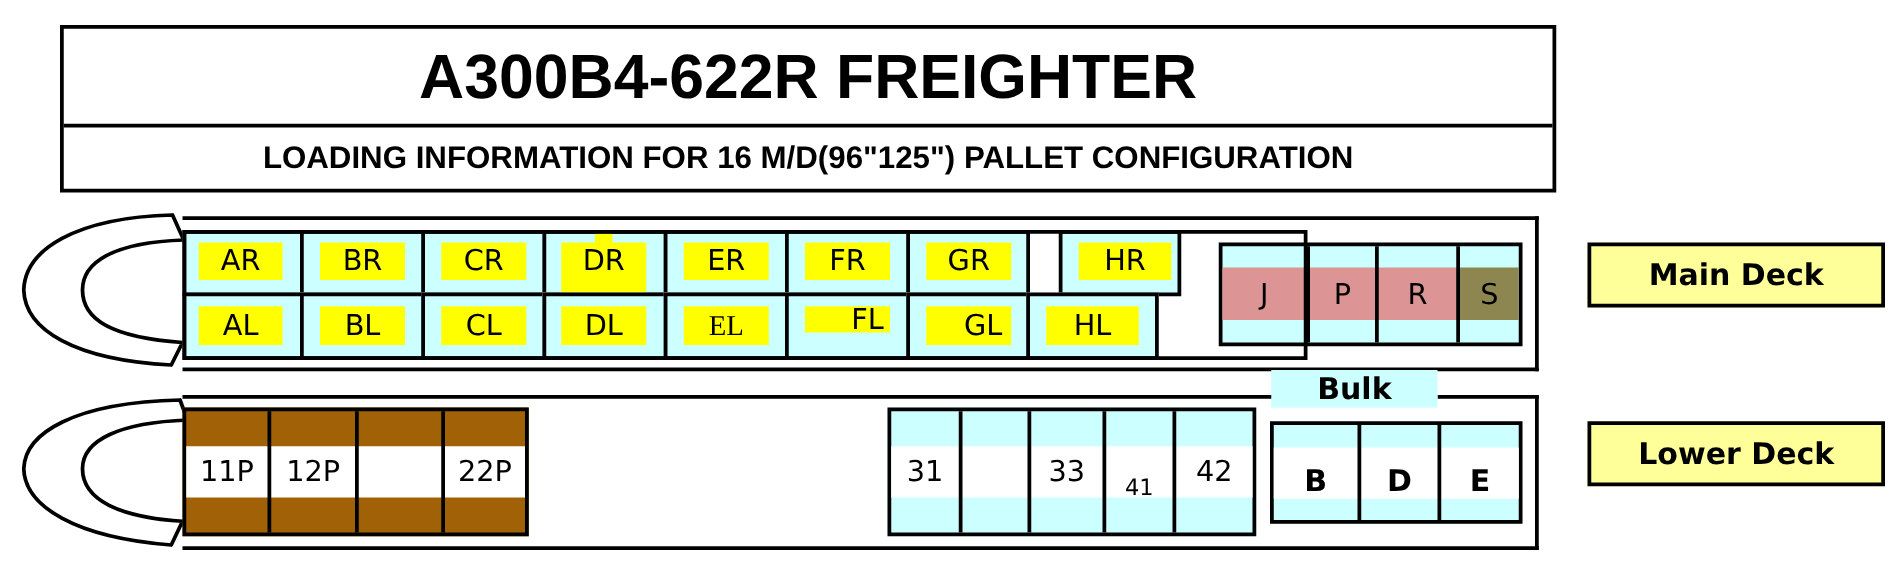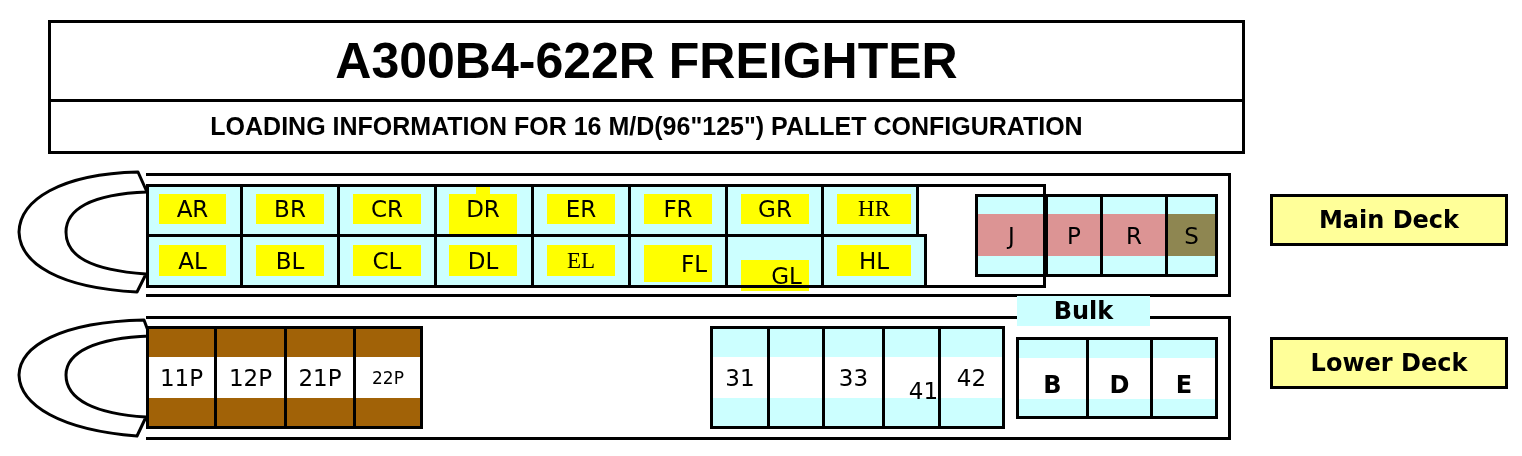--- a/index.html
+++ b/index.html
@@ -55,44 +55,44 @@
   </div>
   <div class="abs cell" style="left:531px;top:184px;width:100px;height:53px;">
     <div class="abs ylabel" style="left:13px;top:7px;width:68px;height:30px;">ER</div>
   </div>
   <div class="abs cell" style="left:628px;top:184px;width:100px;height:53px;">
     <div class="abs ylabel" style="left:13px;top:7px;width:68px;height:30px;">FR</div>
   </div>
   <div class="abs cell" style="left:725px;top:184px;width:99px;height:53px;">
     <div class="abs ylabel" style="left:13px;top:7px;width:68px;height:30px;">GR</div>
   </div>
-  <div class="abs cell" style="left:821px;top:184px;width:98px;height:53px;font-family:Liberation Serif, serif;">
+  <div class="abs cell" style="left:847px;top:184px;width:98px;height:53px;">
     <div class="abs ylabel" style="left:13px;top:7px;width:74px;height:30px;">HR</div>
   </div>
 
   <div class="abs cell" style="left:146px;top:234px;width:97px;height:54px;">
     <div class="abs ylabel" style="left:10px;top:8px;width:67px;height:31px;">AL</div>
   </div>
   <div class="abs cell" style="left:240px;top:234px;width:100px;height:54px;">
     <div class="abs ylabel" style="left:13px;top:8px;width:68px;height:31px;">BL</div>
   </div>
   <div class="abs cell" style="left:337px;top:234px;width:100px;height:54px;">
     <div class="abs ylabel" style="left:13px;top:8px;width:68px;height:31px;">CL</div>
   </div>
   <div class="abs cell" style="left:434px;top:234px;width:100px;height:54px;">
     <div class="abs ylabel" style="left:12px;top:8px;width:68px;height:31px;">DL</div>
   </div>
   <div class="abs cell" style="left:531px;top:234px;width:100px;height:54px;">
     <div class="abs ylabel" style="left:13px;top:8px;width:68px;height:31px;font-family:Liberation Serif, serif;">EL</div>
   </div>
   <div class="abs cell" style="left:628px;top:234px;width:100px;height:54px;">
-    <div class="abs ylabel" style="left:13px;top:8px;width:68px;height:37px;padding-left:32px;">FL</div>
+    <div class="abs ylabel" style="left:13px;top:8px;width:68px;height:21px;padding-left:32px;">FL</div>
   </div>
   <div class="abs cell" style="left:725px;top:234px;width:99px;height:54px;">
-    <div class="abs ylabel" style="left:13px;top:23px;width:68px;height:31px;padding-left:23px;">GL</div>
+    <div class="abs ylabel" style="left:13px;top:8px;width:68px;height:31px;padding-left:23px;">GL</div>
   </div>
   <div class="abs cell" style="left:821px;top:234px;width:106px;height:54px;">
     <div class="abs ylabel" style="left:13px;top:8px;width:74px;height:31px;">HL</div>
   </div>
 </div>
 
 <div class="abs" style="left:975px;top:194px;width:243px;height:83px;border:3px solid #000;background:#ccffff;">
   <div class="abs" style="left:0;top:17px;width:187px;height:42px;background:#dc9494;"></div>
   <div class="abs" style="left:187px;top:17px;width:50px;height:42px;background:#8e8651;"></div>
   <div class="abs" style="left:0;top:0;width:67px;height:77px;display:flex;align-items:center;justify-content:center;font-size:23px;">J</div>
@@ -112,33 +112,32 @@
 <div class="abs hline" style="left:1150px;top:316px;width:81px;"></div>
 <div class="abs vline" style="left:1228px;top:316px;height:124px;"></div>
 <div class="abs hline" style="left:146px;top:437px;width:1085px;"></div>
 
 <div class="abs" style="left:146px;top:326px;width:277px;height:103px;border:3px solid #000;background:#a16207;">
   <div class="abs" style="left:0;top:28px;width:100%;height:41px;background:#fff;"></div>
   <div class="abs" style="left:0;top:0;width:65px;height:97px;display:flex;align-items:center;justify-content:center;font-size:23px;">11P</div>
   <div class="abs vline" style="left:65px;top:0;height:97px;"></div>
   <div class="abs" style="left:68px;top:0;width:67px;height:97px;display:flex;align-items:center;justify-content:center;font-size:23px;">12P</div>
   <div class="abs vline" style="left:135px;top:0;height:97px;"></div>
-  <div class="abs" style="left:138px;top:0;width:66px;height:97px;display:flex;align-items:center;justify-content:center;font-size:23px;">21P</div>
   <div class="abs vline" style="left:204px;top:0;height:97px;"></div>
-  <div class="abs" style="left:207px;top:0;width:64px;height:97px;display:flex;align-items:center;justify-content:center;font-size:17px;">22P</div>
+  <div class="abs" style="left:207px;top:0;width:64px;height:97px;display:flex;align-items:center;justify-content:center;font-size:23px;">22P</div>
 </div>
 
 <div class="abs" style="left:710px;top:326px;width:295px;height:103px;border:3px solid #000;background:#ccffff;">
   <div class="abs" style="left:0;top:28px;width:100%;height:41px;background:#fff;"></div>
   <div class="abs" style="left:0;top:0;width:54px;height:97px;display:flex;align-items:center;justify-content:center;font-size:23px;">31</div>
   <div class="abs vline" style="left:54px;top:0;height:97px;"></div>
   <div class="abs vline" style="left:109px;top:0;height:97px;"></div>
   <div class="abs" style="left:112px;top:0;width:57px;height:97px;display:flex;align-items:center;justify-content:center;font-size:23px;">33</div>
   <div class="abs vline" style="left:169px;top:0;height:97px;"></div>
-  <div class="abs" style="left:172px;top:0;width:53px;height:123px;display:flex;align-items:center;justify-content:center;font-size:23px;margin-left:12px;">41</div>
+  <div class="abs" style="left:172px;top:0;width:53px;height:123px;display:flex;align-items:center;justify-content:center;font-size:18px;">41</div>
   <div class="abs vline" style="left:225px;top:0;height:97px;"></div>
   <div class="abs" style="left:228px;top:0;width:61px;height:97px;display:flex;align-items:center;justify-content:center;font-size:23px;">42</div>
 </div>
 
 <div class="abs bulk-tag" style="left:1017px;top:296px;width:133px;height:30px;">Bulk</div>
 
 <div class="abs" style="left:1016px;top:337px;width:202px;height:82px;border:3px solid #000;background:#ccffff;">
   <div class="abs" style="left:0;top:18px;width:100%;height:41px;background:#fff;"></div>
   <div class="abs" style="left:0;top:0;width:67px;height:76px;display:flex;align-items:center;justify-content:center;font-size:24px;font-weight:bold;padding-top:14px;box-sizing:border-box;">B</div>
   <div class="abs vline" style="left:67px;top:0;height:76px;"></div>

